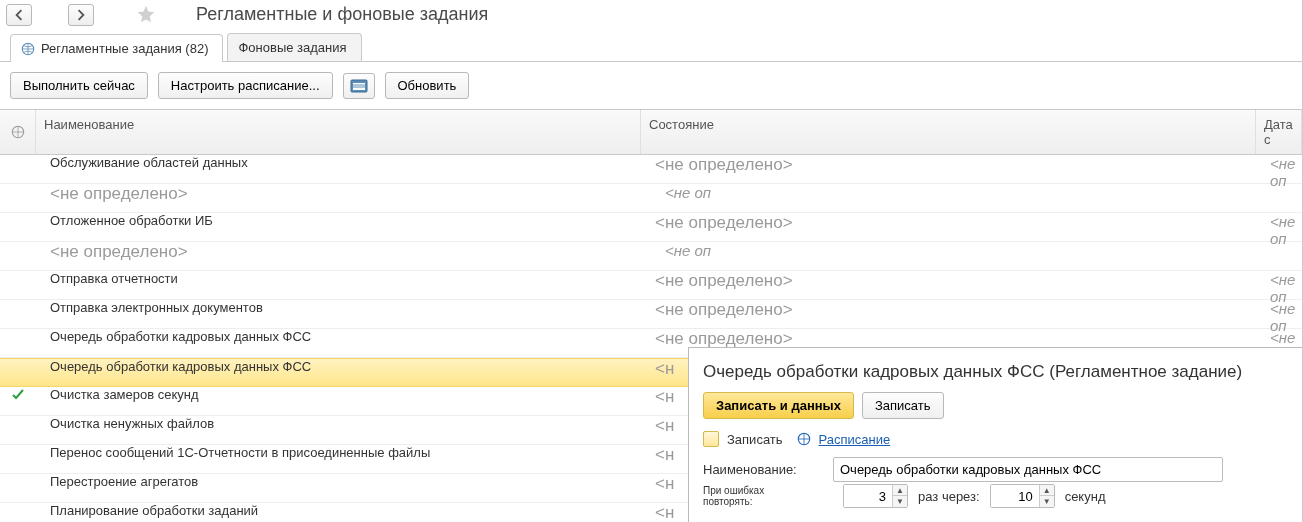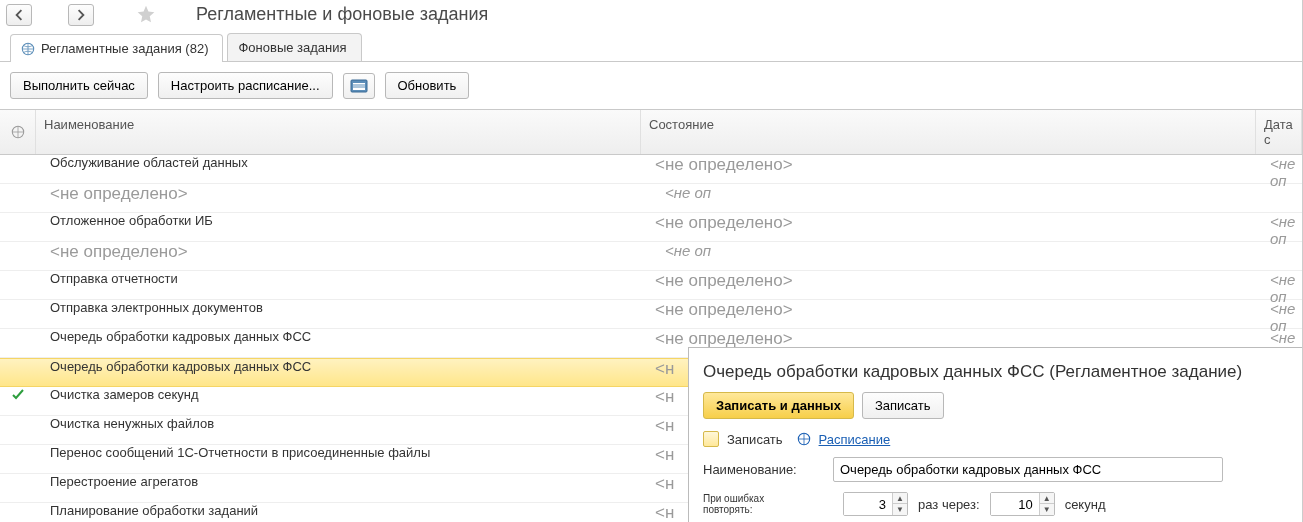--- a/index.html
+++ b/index.html
@@ -37,21 +37,21 @@
   .check svg{width:16px;height:16px;}
   
   .panel { position:absolute; right:0; top:347px; width:614px; height:175px; background:#fff; border-left:1px solid #bbb; border-top:1px solid #bbb; padding:14px 14px 8px 14px;}
   .panel-title { font-size:17px; color:#333; margin-bottom:10px;}
   .panel-actions { display:flex; gap:8px; margin-bottom:12px;}
   .btn-primary { padding:5px 12px; border:1px solid #d6b94a; background:linear-gradient(#ffe89a,#f7cf4a); border-radius:3px; cursor:pointer; font-weight:bold; font-size:13px;}
   .check-row { display:flex; align-items:center; gap:8px; margin-bottom:10px;}
   .cb { width:16px; height:16px; border:1px solid #d6b94a; background:linear-gradient(#fff7d9,#ffe89a); border-radius:2px;}
   .link { color:#1a5fb4; text-decoration:underline; cursor:pointer;}
   .globe2 { width:14px; height:14px; color:#1a5fb4;}
-  .field-row { display:flex; align-items:center; margin-bottom:10px;}
+  .field-row { display:flex; align-items:center; margin-bottom:2px;}
   .field-label { width:130px; font-size:13px;}
   .field-input { border:1px solid #bbb; border-radius:2px; padding:4px 6px; font-size:13px;}
   .long-input { width:390px;}
   .stepper { display:flex; align-items:stretch; border:1px solid #bbb; border-radius:2px; height:24px;}
   .stepper input { border:none; width:48px; text-align:right; padding:0 6px; font-size:13px; outline:none;}
   .stepper .arrows { display:flex; flex-direction:column; border-left:1px solid #ccc;}
   .stepper .arrows div { width:14px; height:12px; display:flex; align-items:center; justify-content:center; font-size:8px; color:#555; cursor:pointer; background:#f5f5f5;}
   .stepper .arrows div:first-child{border-bottom:1px solid #ccc;}
   .err-row { display:flex; align-items:center; gap:10px;}
   .twoline { width:130px; font-size:10px; line-height:1.15;}

